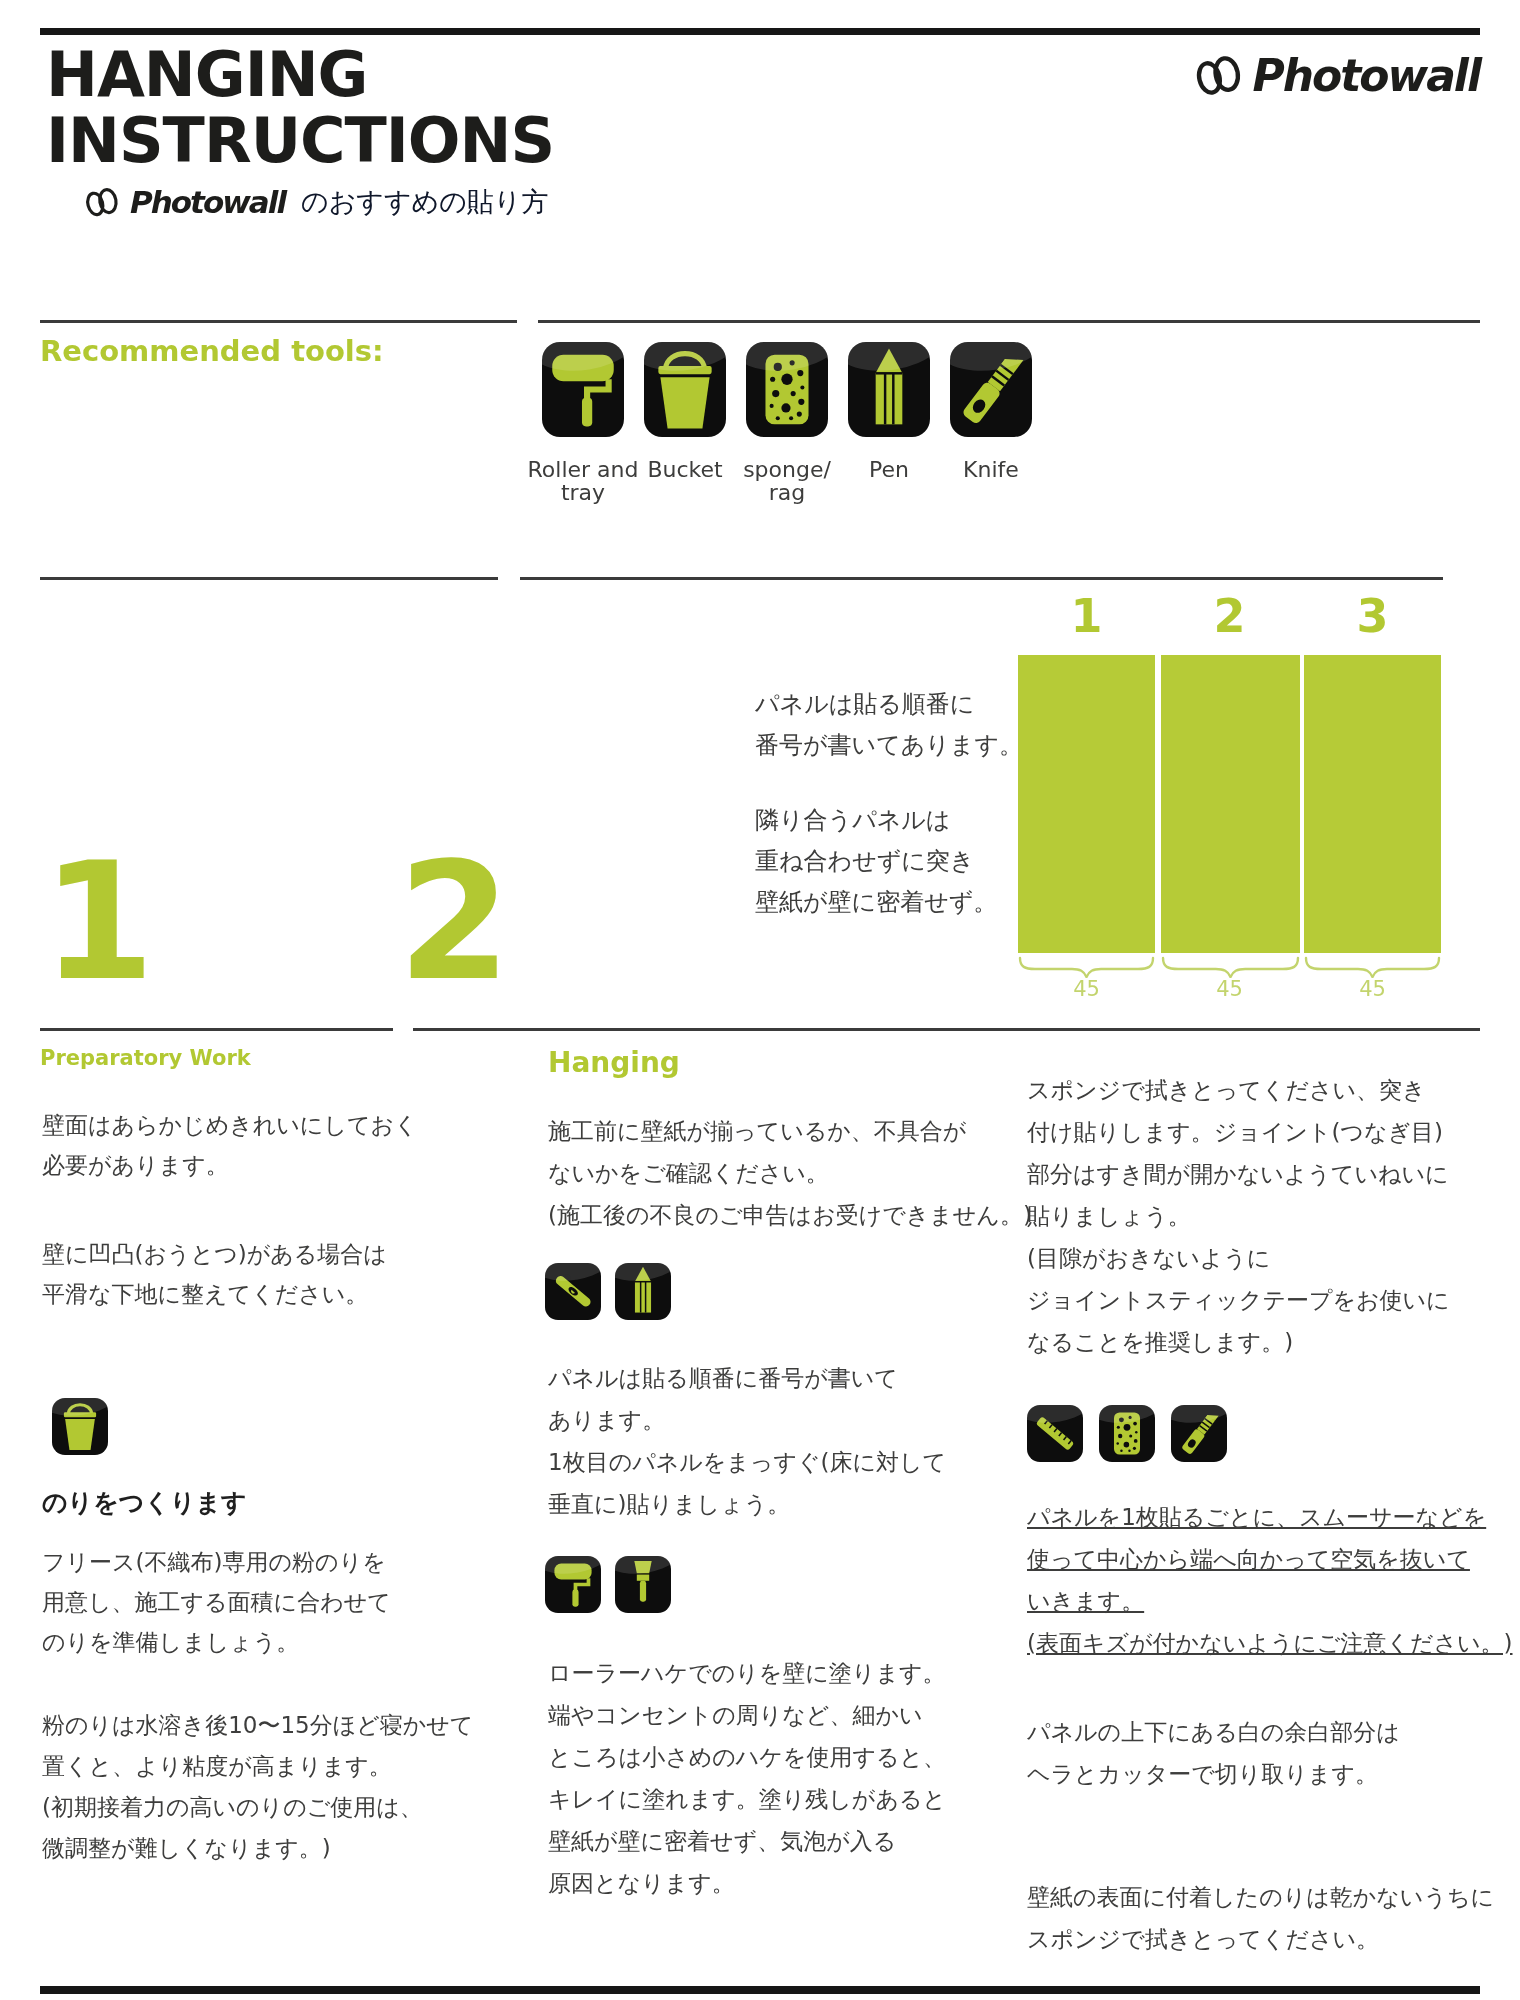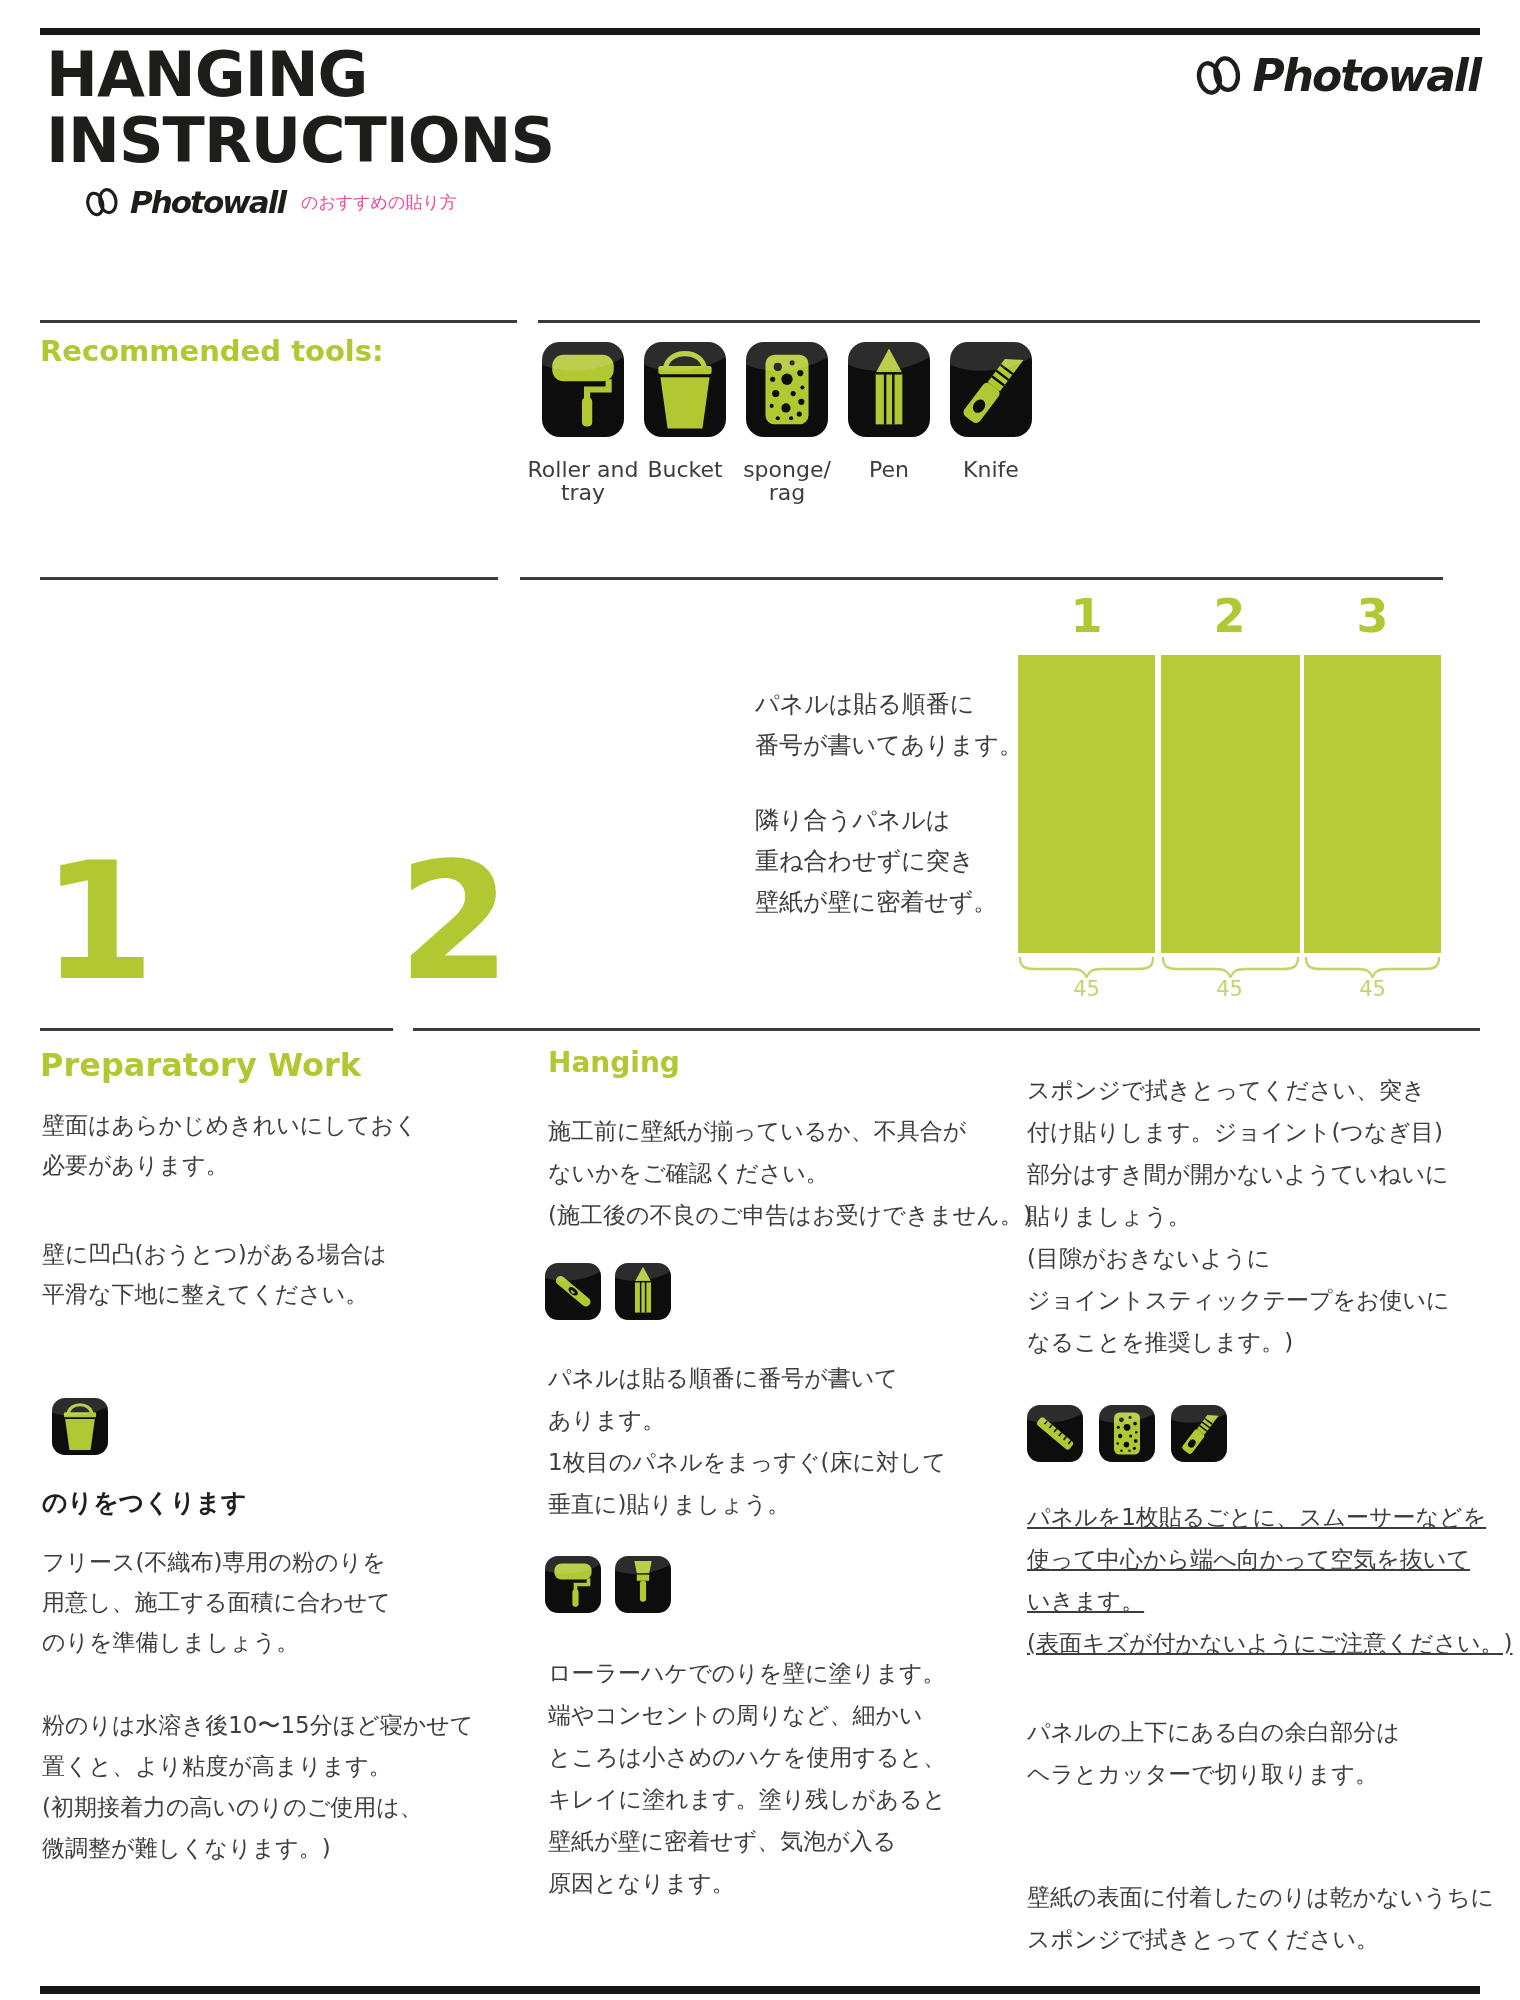--- a/index.html
+++ b/index.html
@@ -14,34 +14,34 @@
   #bottombar{left:40px;top:1986px;width:1440px;height:8px;}
 
   
   #title{left:46px;top:42px;font-size:62px;line-height:66px;font-weight:800;
          letter-spacing:-1px;color:#1d1d1b;}
   #logo-top{right:40px;top:50px;display:flex;align-items:center;gap:6px;}
   .brand-script{font-style:italic;font-weight:bold;color:#1d1d1b;letter-spacing:-2px;}
   #logo-top .brand-script{font-size:44px;}
   #sublogo{left:84px;top:184px;display:flex;align-items:center;gap:8px;}
   #sublogo .brand-script{font-size:31px;}
-  #sublogo .jp{font-size:17px;color:#ec4899;margin-left:8px;}
+  #sublogo .jp{font-size:27px;color:#0f172a;margin-left:8px;}
 
   
   .rule{position:absolute;height:3px;background:#3b3b3b;}
   #rule1a{left:40px;top:320px;width:477px;}
   #rule1b{left:538px;top:320px;width:942px;}
   #rule2a{left:40px;top:577px;width:458px;}
   #rule2b{left:520px;top:577px;width:923px;}
   #rule3a{left:40px;top:1028px;width:353px;}
   #rule3b{left:413px;top:1028px;width:1067px;}
 
   .green-h{position:absolute;font-weight:800;color:#b2c832;}
   #tools-heading{left:40px;top:334px;font-size:29px;}
-  #prep-heading{left:40px;top:1046px;font-size:32px;}
+  #prep-heading{left:40px;top:1046px;font-size:21px;}
   #hang-heading{left:548px;top:1046px;font-size:28px;}
 
   
   .tile{position:absolute;background:#0d0d0d;overflow:hidden;}
   .tile::after{content:"";position:absolute;left:-25%;top:-48%;width:150%;height:78%;
     background:rgba(255,255,255,0.13);border-radius:50%;transform:rotate(-9deg);}
   .tile-lg{width:82px;height:95px;border-radius:18px;top:342px;}
   #tile-roller{left:542px;} #tile-bucket{left:644px;} #tile-sponge{left:746px;}
   #tile-pen{left:848px;} #tile-knife{left:950px;}
   .tile-sm{width:56px;height:57px;border-radius:13px;}

